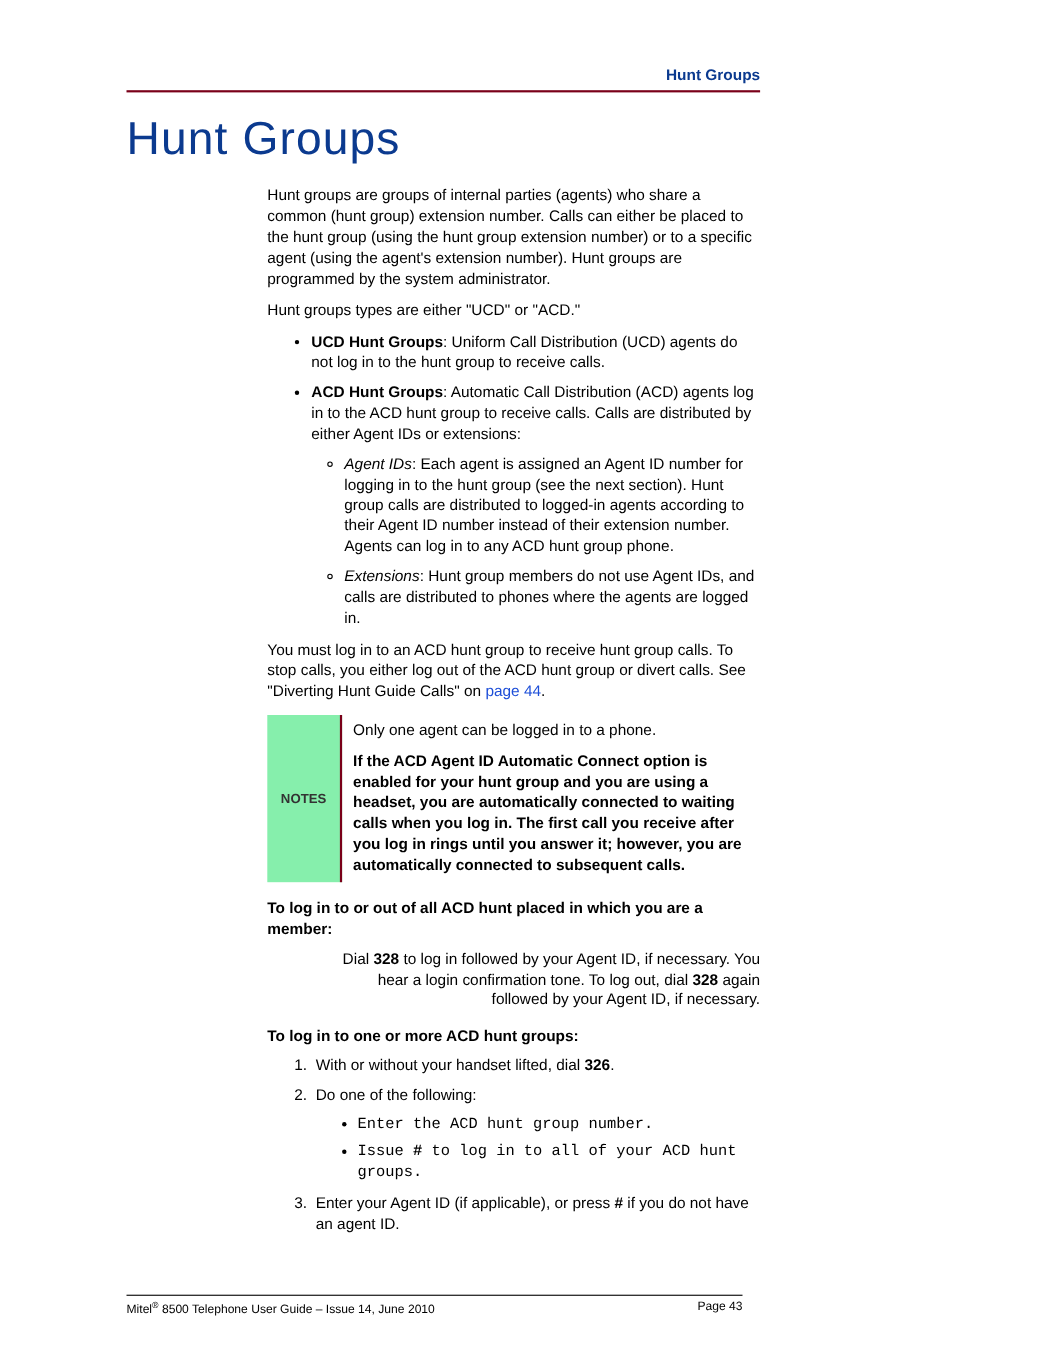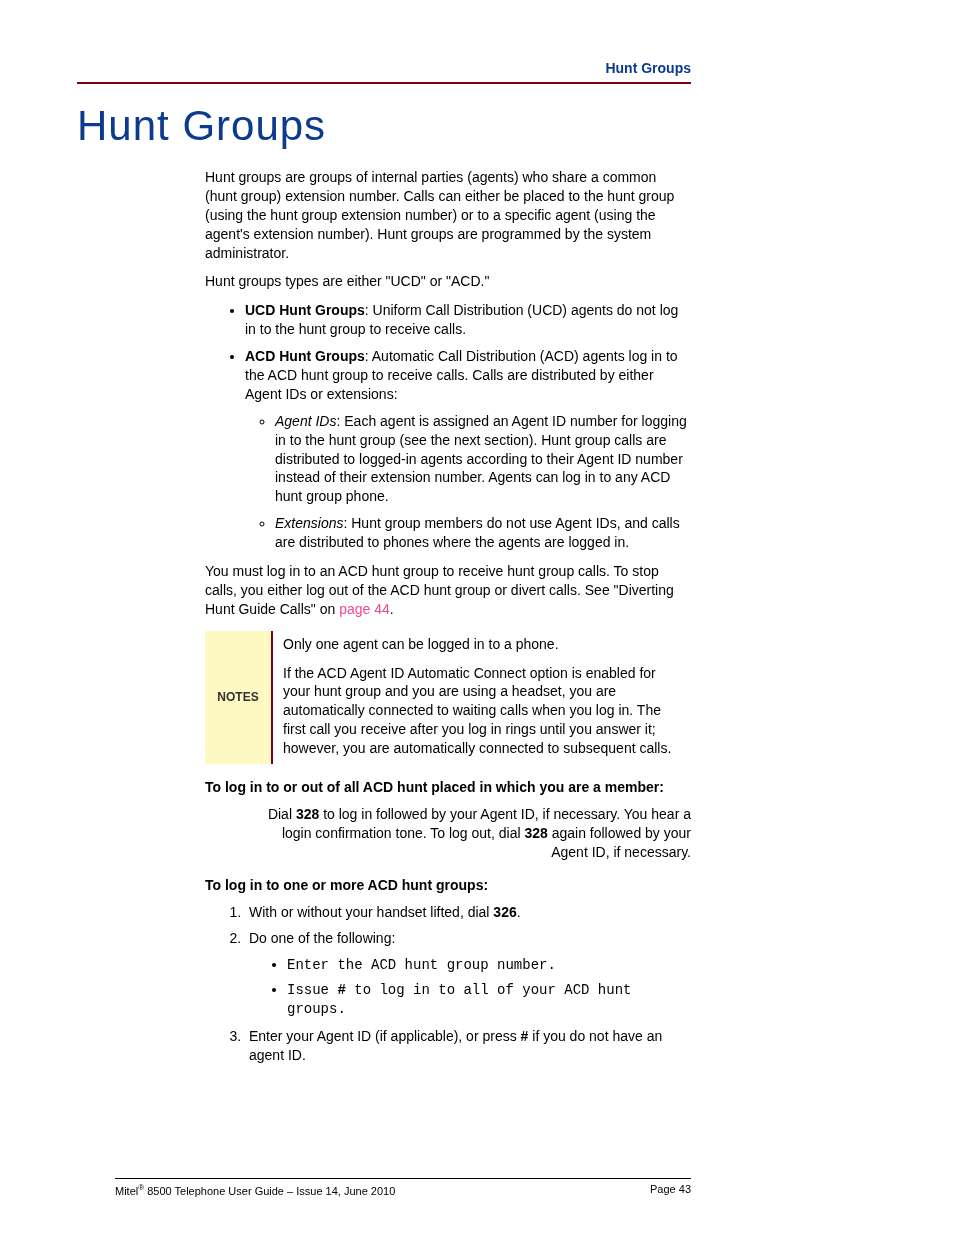--- a/index.html
+++ b/index.html
@@ -7,21 +7,21 @@
     padding: 0;
     font-family: Arial, Helvetica, sans-serif;
     font-size: 14px;
     color: #000;
     background: #fff;
   }
   .page {
     width: 786px;
     height: 1235px;
     box-sizing: border-box;
-    padding: 60px 95px 40px 77px;
+    padding: 60px 95px 40px 115px;
     position: relative;
   }
   .header-label {
     text-align: right;
     color: #0b3a8f;
     font-weight: bold;
     font-size: 14px;
     border-bottom: 2px solid #7a0019;
     padding-bottom: 6px;
     margin-bottom: 18px;
@@ -55,36 +55,36 @@
     color: #0b3a8f;
     font-size: 24px;
     font-weight: bold;
     margin: 36px 0 14px 0;
   }
   .notes-box {
     display: flex;
     margin: 12px 0;
   }
   .notes-label-col {
-    background: #fef9c3;
+    background: #86efac;
     border-right: 2px solid #7a0019;
     width: 66px;
     min-width: 66px;
     display: flex;
     align-items: center;
     justify-content: center;
     font-weight: bold;
     font-size: 12px;
     color: #333;
   }
   .notes-content {
     padding: 4px 10px;
     line-height: 1.35;
   }
-  .notes-content p:last-child { margin-bottom: 2px; }
+  .notes-content p:last-child { margin-bottom: 2px; font-weight: bold; }
   .procedure-head {
     font-weight: bold;
     margin-top: 14px;
     margin-bottom: 8px;
   }
   .indented-para {
     margin-left: 56px;
     text-align: right;
   }
   ol.steps {
@@ -95,31 +95,31 @@
   ul.inner-bullets {
     list-style: disc;
     margin: 8px 0 0 0;
     padding-left: 38px;
     font-family: Liberation Mono, monospace;
   }
   ul.inner-bullets > li { margin-bottom: 6px; }
   .footer {
     position: absolute;
     left: 115px;
-    right: 95px;
+    right: 111px;
     bottom: 38px;
     border-top: 1px solid #000;
     padding-top: 4px;
     font-size: 11px;
     display: flex;
     justify-content: space-between;
     gap: 28px;
   }
   .footer sup { font-size: 8px; }
-  .link { color: #ec4899; text-align: center; }
+  .link { color: #1d4ed8; text-align: center; }
   .bold { font-weight: bold; }
   .italic { font-style: italic; }
 </style>
 </head>
 <body>
 
 <div class="page">
 
   <div class="header-label">Hunt Groups</div>
 

